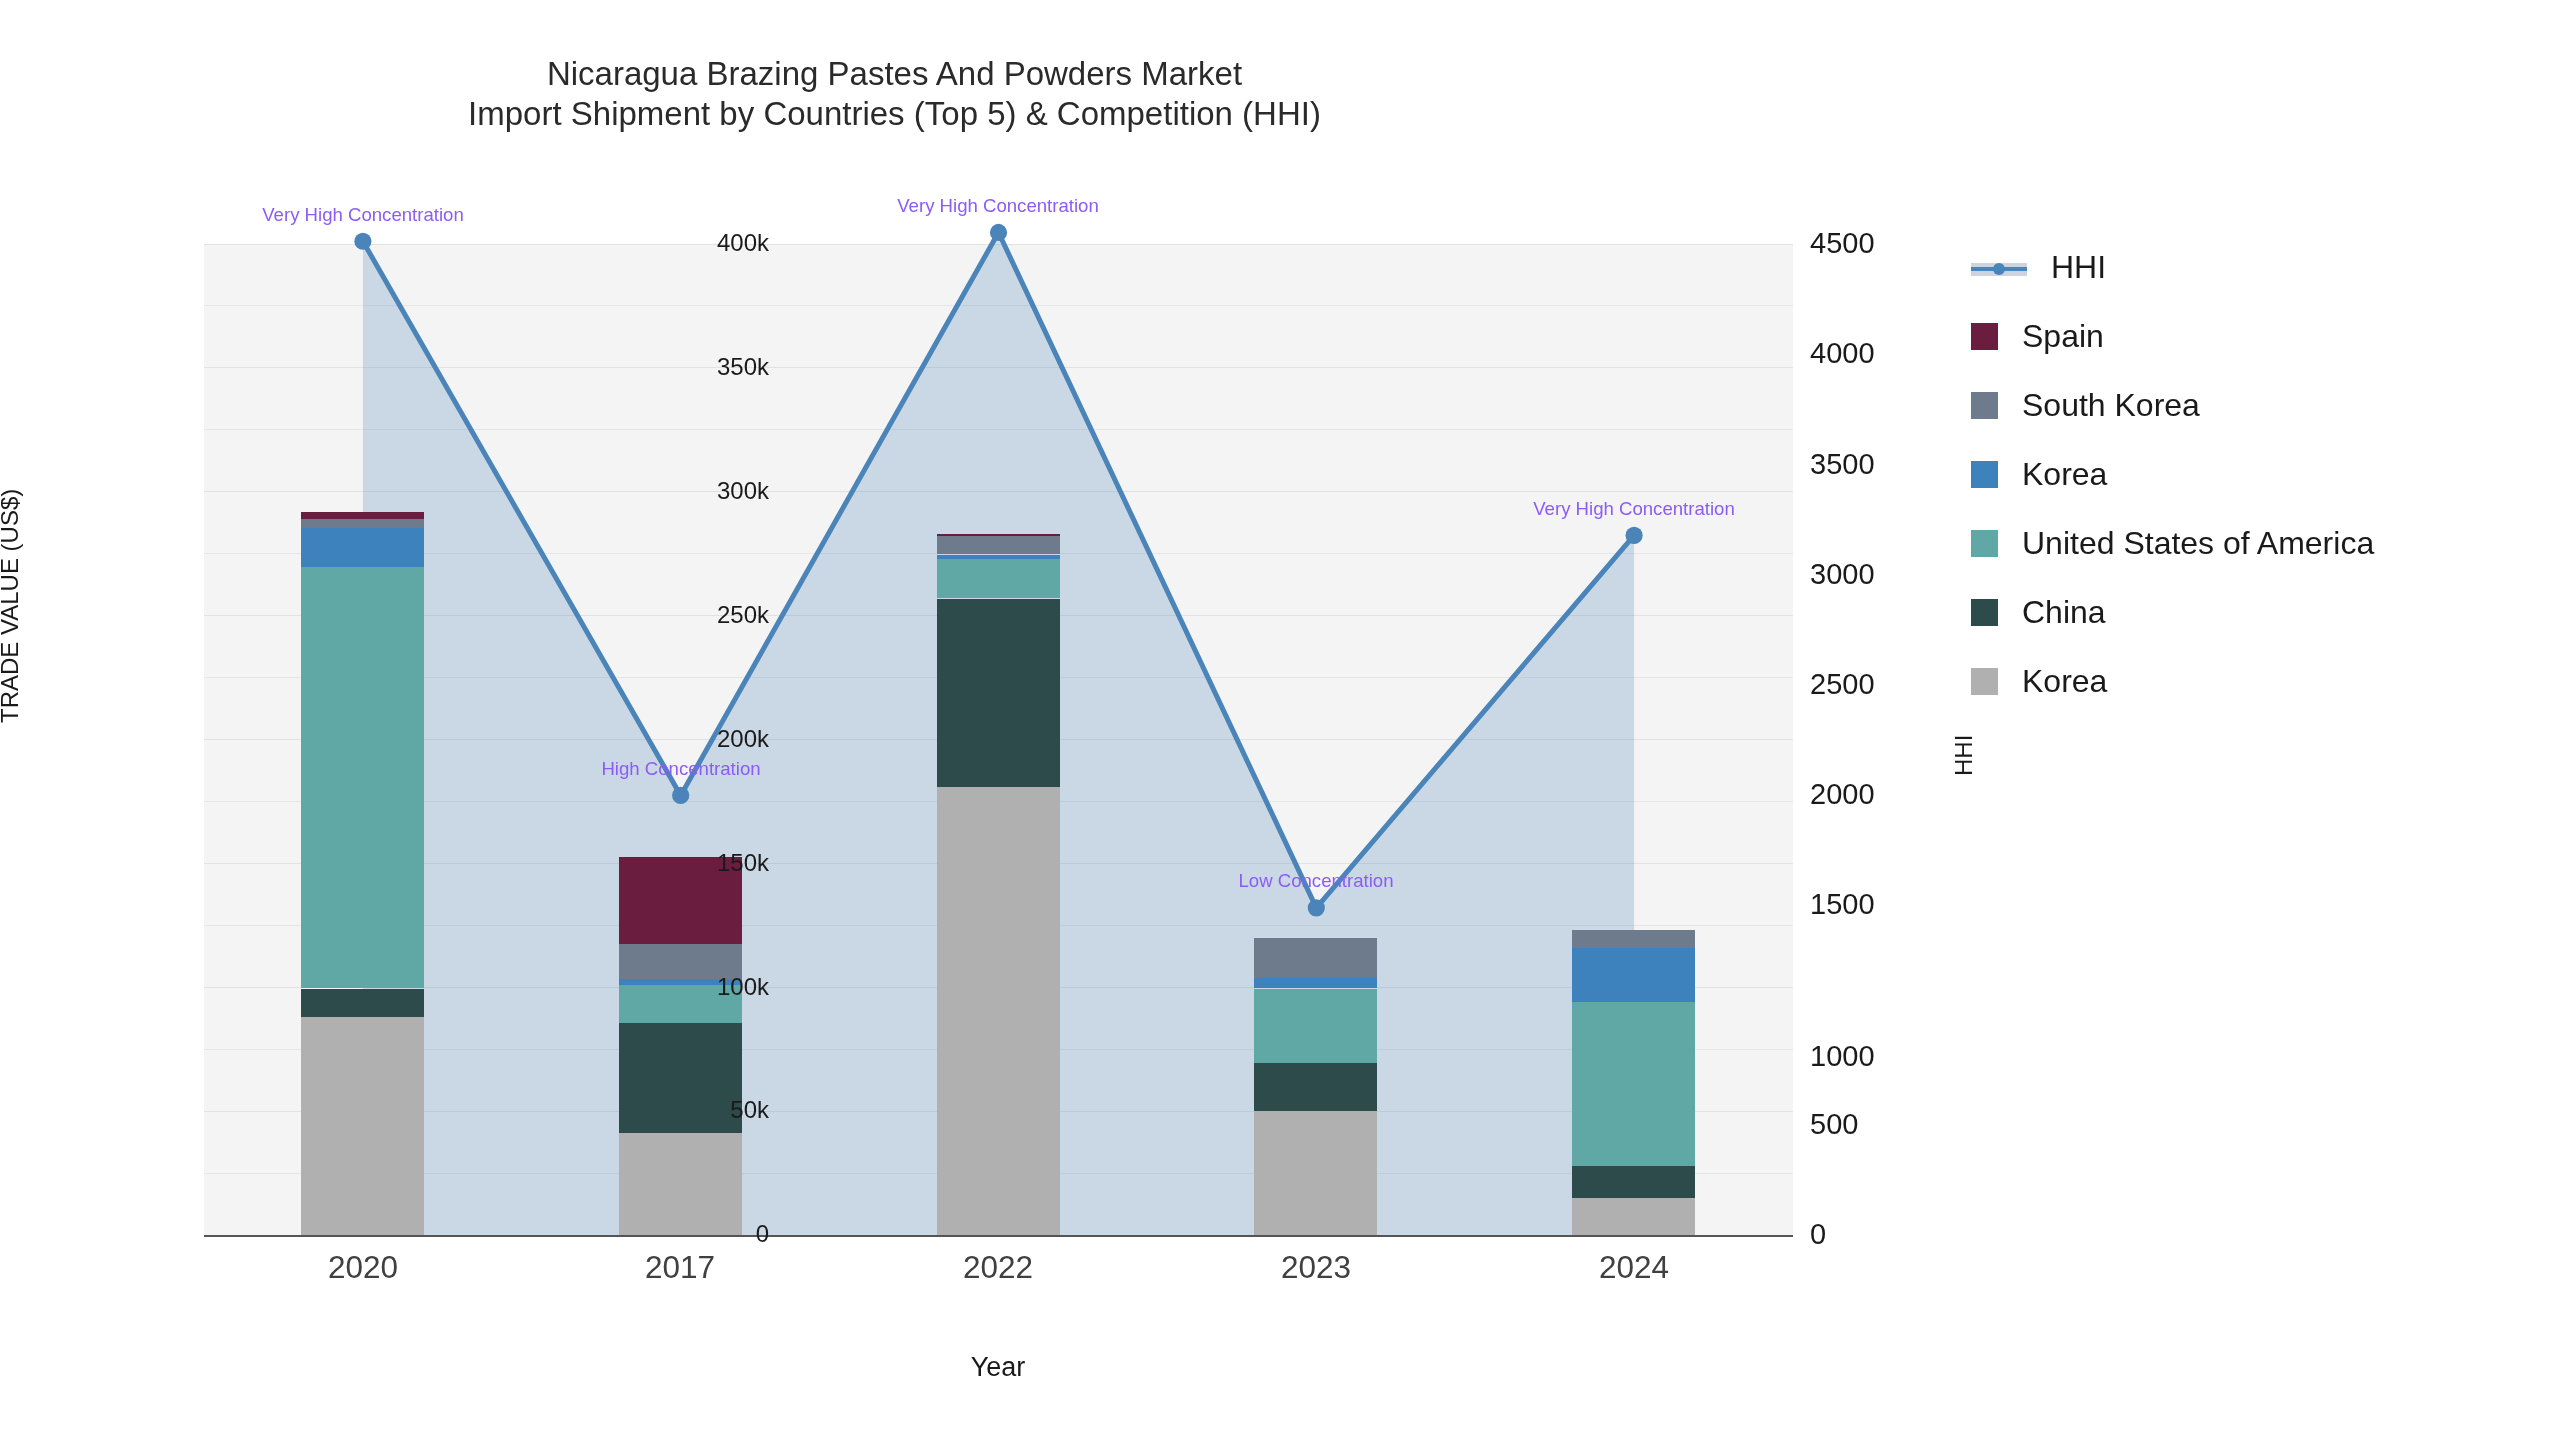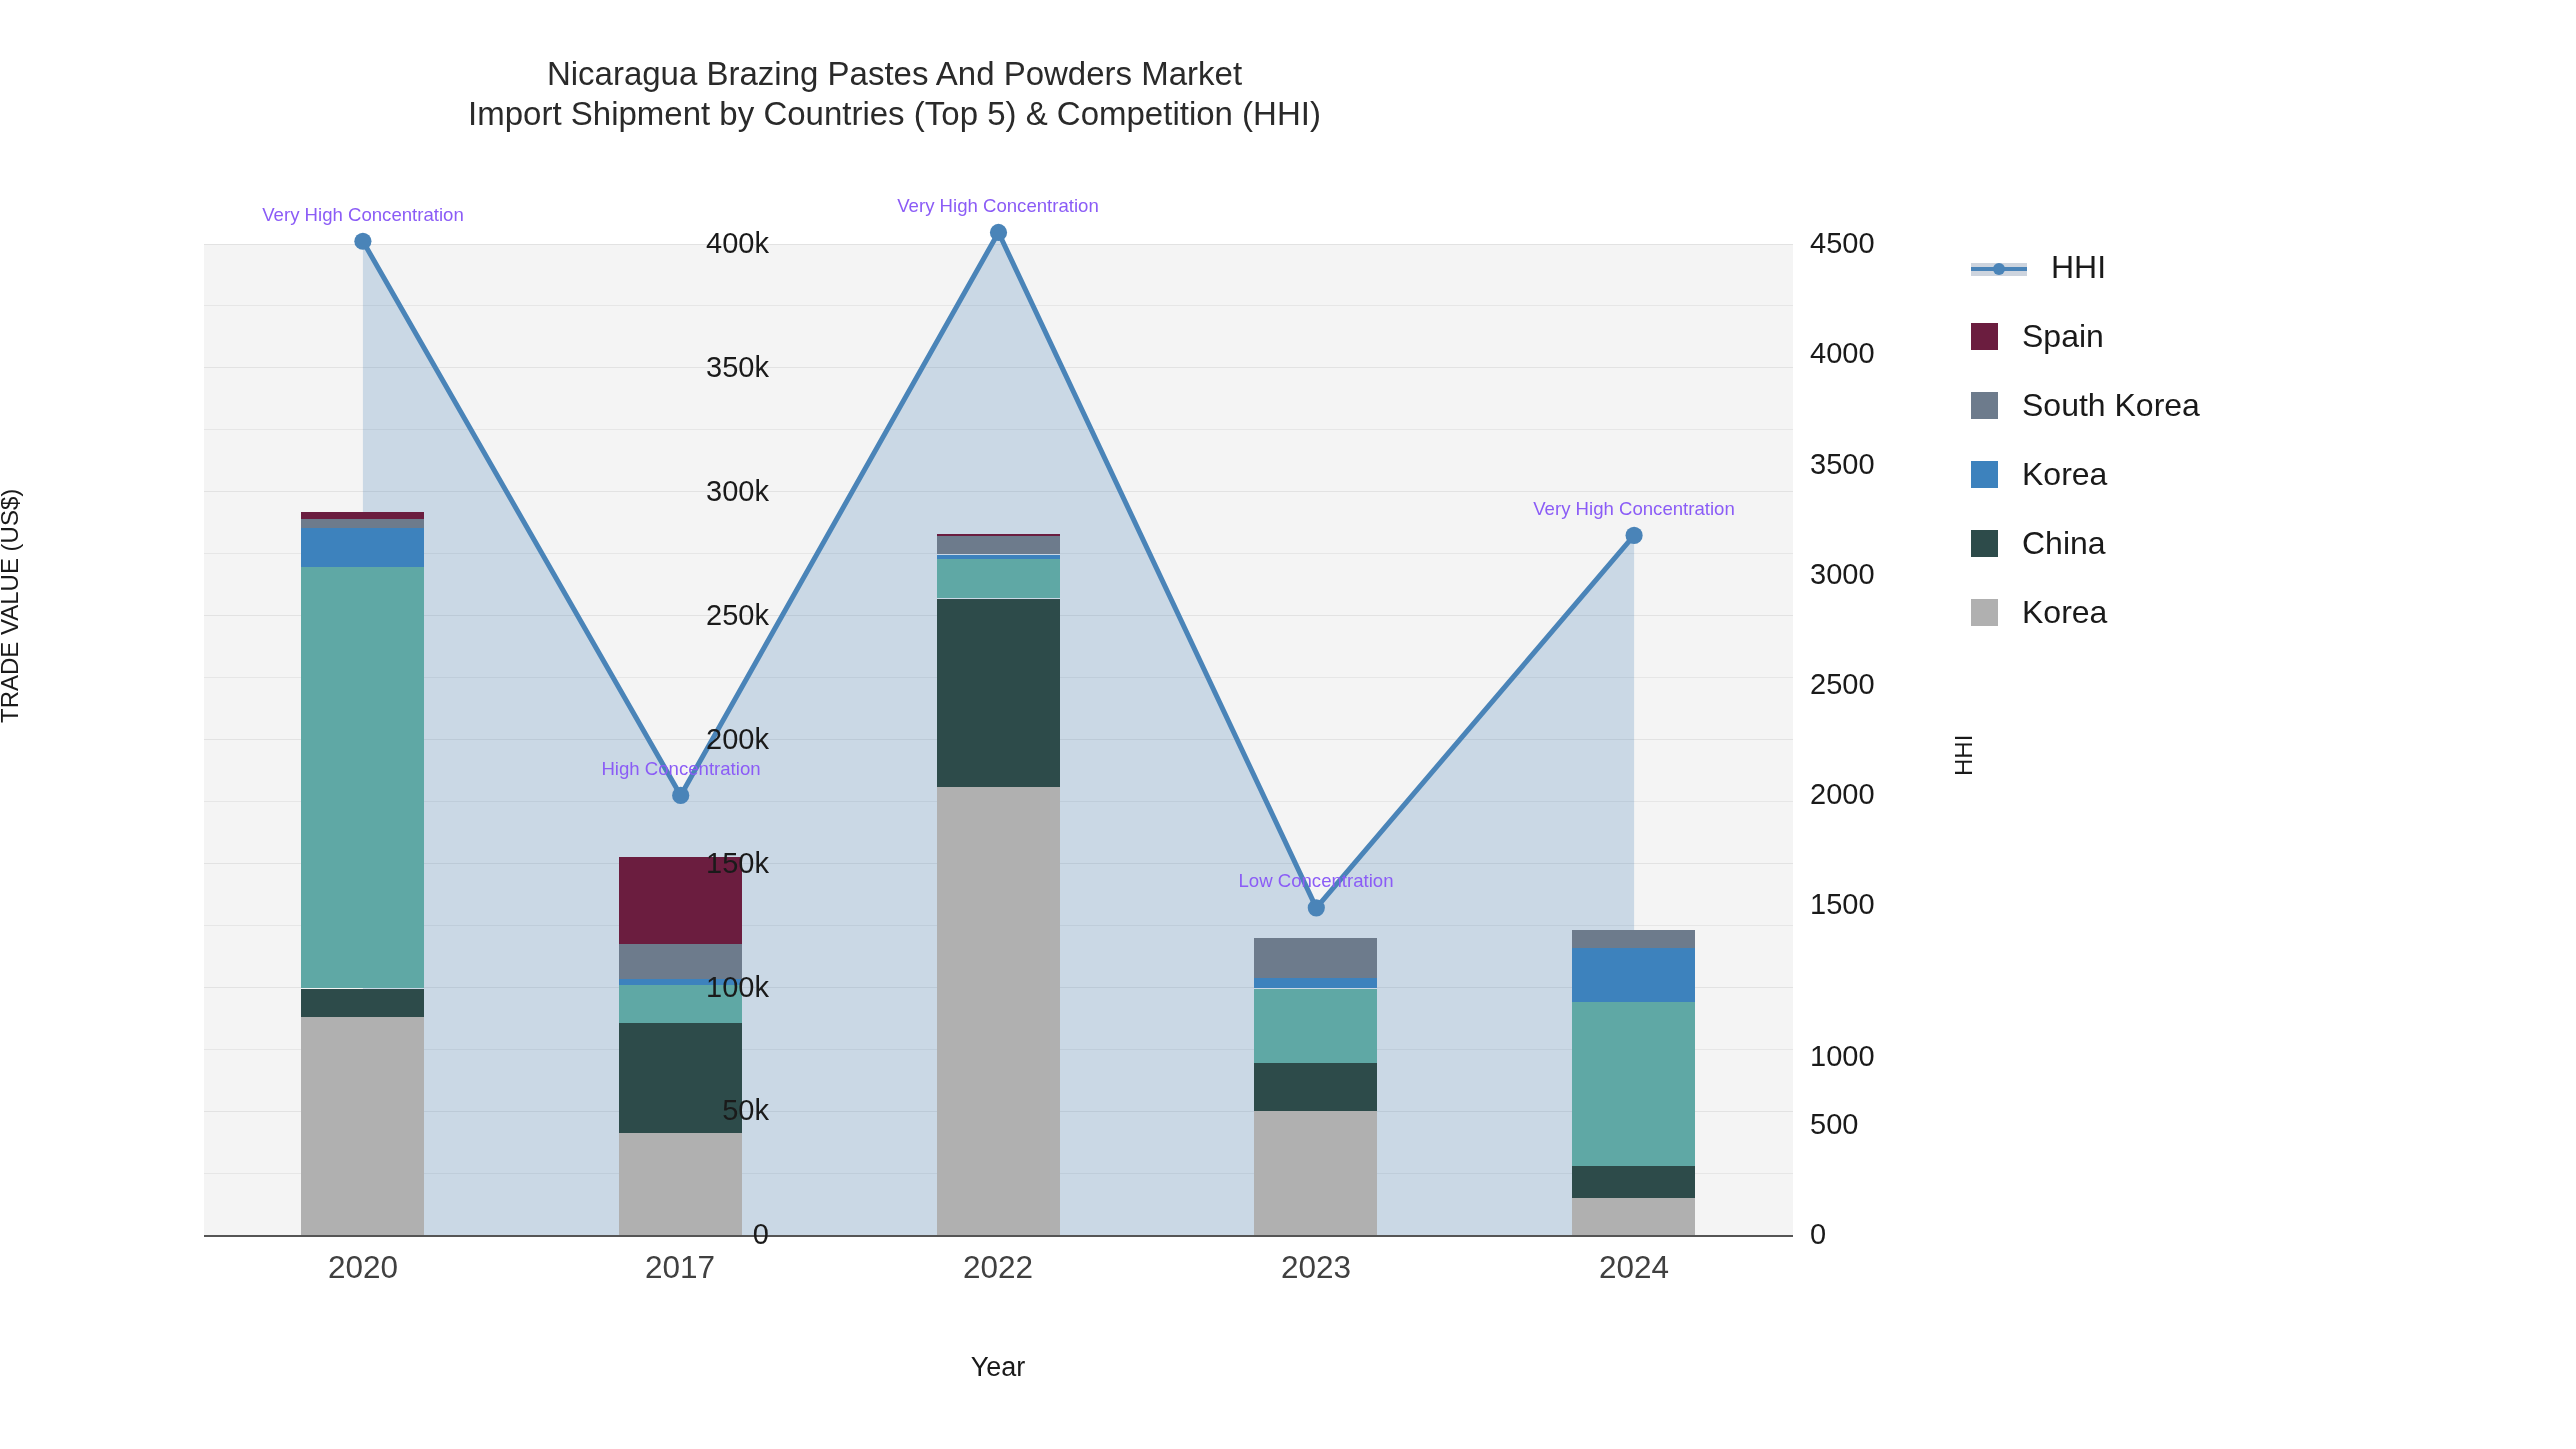--- a/index.html
+++ b/index.html
@@ -22,21 +22,21 @@
   .barcol{position:absolute;bottom:0;width:123px;}
   .seg{position:absolute;left:0;width:100%;}
 
   
   .hhi-svg{position:absolute;left:0;top:0;width:1589px;height:1013px;overflow:visible;}
 
   
   .annot{position:absolute;font-size:18.6px;color:#8b5cf6;white-space:nowrap;transform:translateX(-50%);}
 
   
-  .ytick{position:absolute;right:1807px;font-size:29px;color:#1a1a1a;transform:translateY(-50%);text-align:right;white-space:nowrap;}
+  .ytick{position:absolute;right:1807px;font-size:24px;color:#1a1a1a;transform:translateY(-50%);text-align:right;white-space:nowrap;}
   .y2tick{position:absolute;left:1810px;font-size:29px;color:#1a1a1a;transform:translateY(-50%);white-space:nowrap;}
   .xtick{position:absolute;top:1249px;font-size:31.5px;color:#404040;transform:translateX(-50%);white-space:nowrap;}
 
   .ylabel{position:absolute;left:-3.6px;top:723px;font-size:24px;color:#1a1a1a;transform:rotate(-90deg);transform-origin:left top;white-space:nowrap;}
   .y2label{position:absolute;left:1950px;top:776px;font-size:24px;color:#1a1a1a;transform:rotate(-90deg);transform-origin:left top;white-space:nowrap;}
   .xlabel{position:absolute;left:0;top:1352px;width:1996px;text-align:center;font-size:27px;color:#1a1a1a;}
 
   
   #legend{position:absolute;left:1971px;top:233px;}
   .lgitem{display:flex;align-items:center;height:69px;}
@@ -193,20 +193,24 @@
       </div>
       <div class="lgitem">
         <div class="swatch" style="background: rgb(109, 123, 140);"></div>
         <div class="lglabel">South Korea</div>
       </div>
       <div class="lgitem">
         <div class="swatch" style="background: rgb(61, 130, 189);"></div>
         <div class="lglabel">Korea</div>
       </div>
       <div class="lgitem">
+        <div class="swatch" style="background: rgb(95, 168, 165);"></div>
+        <div class="lglabel">United States of America</div>
+      </div>
+      <div class="lgitem">
         <div class="swatch" style="background: rgb(45, 75, 74);"></div>
         <div class="lglabel">China</div>
       </div>
       <div class="lgitem">
         <div class="swatch" style="background: rgb(176, 176, 176);"></div>
         <div class="lglabel">Korea</div>
       </div>
     </div>
 
 </div>

